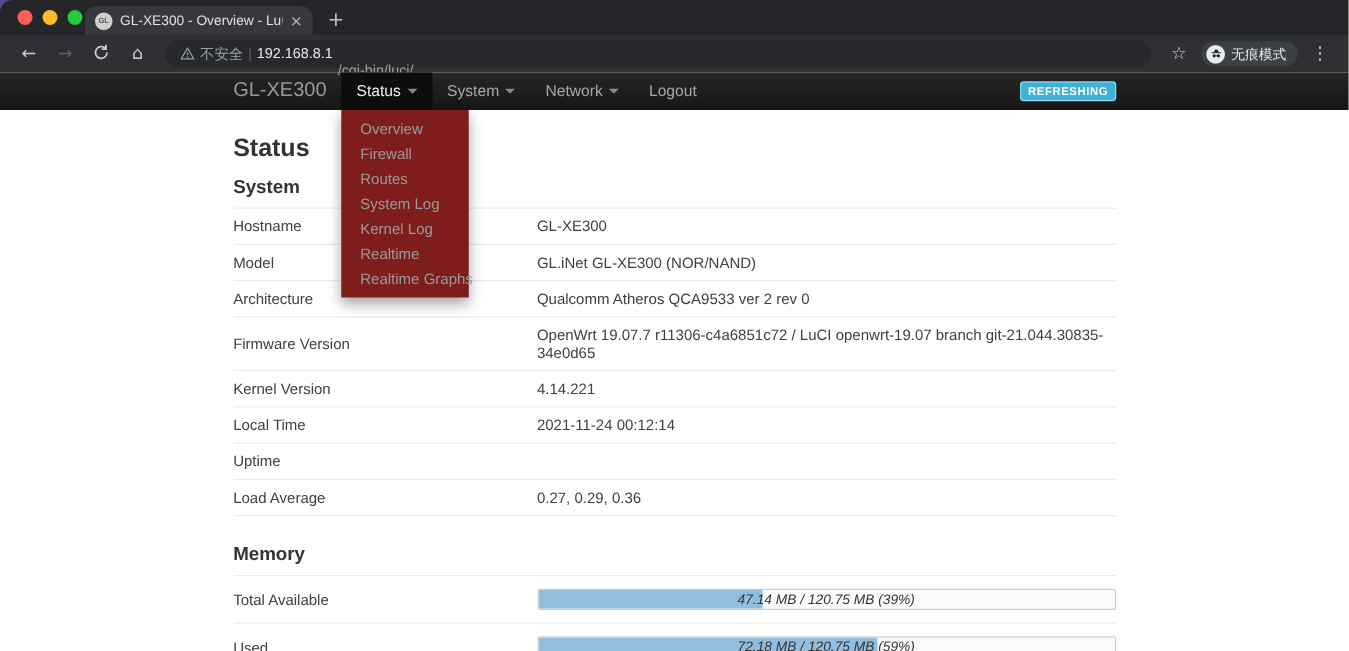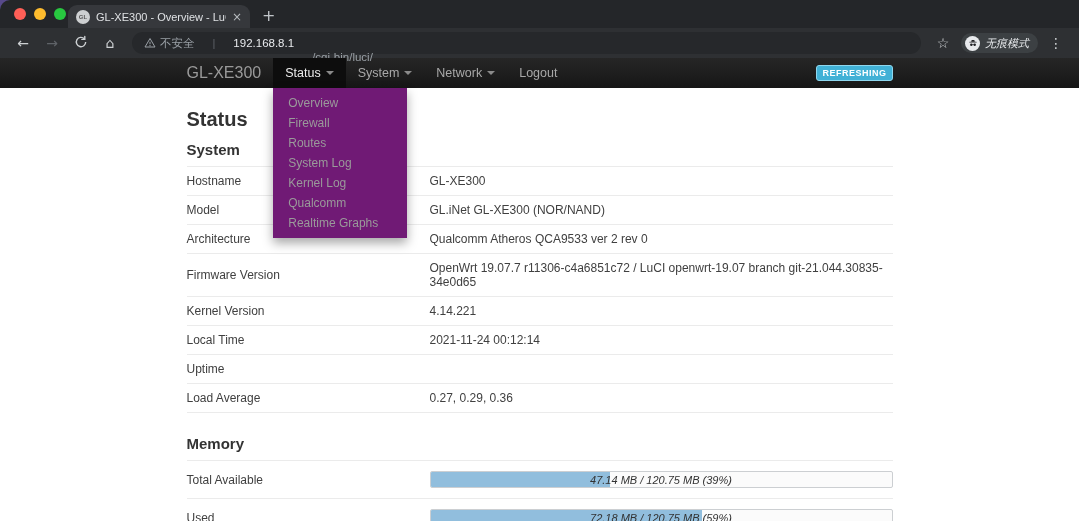--- a/index.html
+++ b/index.html
@@ -19,41 +19,41 @@
   .favicon { width:14px; height:14px; border-radius:50%; background:#cdcfd1; flex:none;
     display:flex; align-items:center; justify-content:center; font-size:6px; color:#555; font-weight:bold; }
   .tab-title { flex:1; font-size:11px; color:#dfe1e4; white-space:nowrap; overflow:hidden; }
   .tab-close { color:#b7bbbf; font-size:12px; line-height:1; cursor:default; }
   .newtab { margin-left:12px; margin-bottom:4px; color:#c0c4c8; font-size:16px; line-height:1; }
 
   .toolbar { height:30px; background:#2e3033; display:flex; align-items:center; padding:0 12px; gap:7px; }
   .tbtn { font-size:14px; width:22px; text-align:center; color:#cdd0d3; line-height:1; }
   .tbtn.disabled { color:#5f6368; }
   .omnibox { flex:1; height:22px; background:#26282b; border-radius:11px; display:flex;
-    align-items:center; padding:0 12px; gap:18px; margin:0 4px; }
+    align-items:center; padding:0 12px; gap:4px; margin:0 4px; }
   .omni-warn { display:flex; align-items:center; gap:4px; color:#9aa0a6; font-size:11.5px; }
   .omni-sep { color:#5f6368; font-size:11px; }
   .url-host { color:#e8eaed; font-size:11.5px; font-weight:normal; }
   .url-path { color:#9aa0a6; font-size:11.5px;margin-top:27px; }
   .incog-pill { height:20px; border-radius:10px; background:#3c4043; display:flex;
-    align-items:center; gap:5px; padding:0 9px 0 4px;font-style:italic; }
+    align-items:center; gap:5px; padding:0 9px 0 4px; }
   .incog-circle { width:15px; height:15px; border-radius:50%; background:#e8eaed;
     display:flex; align-items:center; justify-content:center; }
   .incog-label { color:#e8eaed; font-size:11px; }
 
   
   .luci-nav { height:30px; background:linear-gradient(#262626,#161616); }
   .nav-inner { width:706px; margin:0 auto; height:30px; display:flex; align-items:stretch; }
   .brand { font-size:16px; color:#9a9a9a; line-height:30px; margin-right:12px; }
   .nav-item { position:relative; padding:0 12px; line-height:30px; font-size:12.5px;
     color:#a8a8a8; cursor:default; }
   .nav-item.open { background:#0d0d0d; color:#ededed; }
   .caret { display:inline-block; width:0; height:0; border-left:4px solid transparent;
     border-right:4px solid transparent; border-top:4px solid #8a8a8a; margin-left:5px; vertical-align:2px; }
-  .dropdown-menu { position:absolute; top:30px; left:0; width:134px; background:#701a75;
+  .dropdown-menu { position:absolute; top:30px; left:0; width:102px; background:#7f1d1d;
     padding:5px 0; box-shadow:0 5px 10px rgba(0,0,0,.35); z-index:10; }
   .dropdown-item { font-size:12px; color:#9a9a9a; line-height:20px; padding:0 15px; white-space:nowrap; }
   .refresh-badge { margin-left:auto; align-self:center; font-size:9px; font-weight:bold;
     letter-spacing:.5px; color:#fff; background:#41b1d6; border:1px solid #8ed7ee;
     border-radius:3px; padding:2px 5px; }
 
   
   .container { width:706px; margin:0 auto; padding-top:12px; }
   h2.page-title { font-size:20px; font-weight:bold; color:#333; margin:8px 0 10px; }
   h3.section-heading { font-size:15px; font-weight:bold; color:#333; margin:6px 0 0; padding-bottom:8px; }
@@ -130,21 +130,21 @@
 <div class="luci-nav">
   <div class="nav-inner">
     <span class="brand">GL-XE300</span>
     <div style="display:flex;" id="navbar-menu">
         <div class="nav-item open"><span>Status</span><span class="caret"></span><div class="dropdown-menu">
             <div class="dropdown-item">Overview</div>
             <div class="dropdown-item">Firewall</div>
             <div class="dropdown-item">Routes</div>
             <div class="dropdown-item">System Log</div>
             <div class="dropdown-item">Kernel Log</div>
-            <div class="dropdown-item">Qualcomm</div>
+            <div class="dropdown-item">Realtime</div>
             <div class="dropdown-item">Realtime Graphs</div>
           </div></div>
         <div class="nav-item"><span>System</span><span class="caret"></span></div>
         <div class="nav-item"><span>Network</span><span class="caret"></span></div>
         <div class="nav-item"><span>Logout</span></div>
       </div>
     <span class="refresh-badge">REFRESHING</span>
   </div>
 </div>
 

